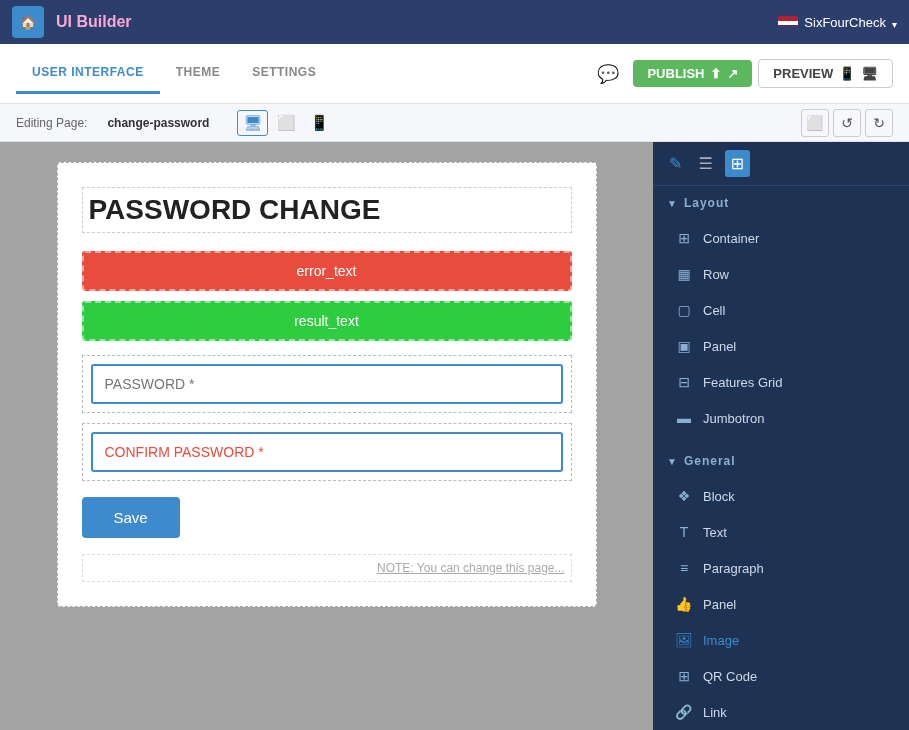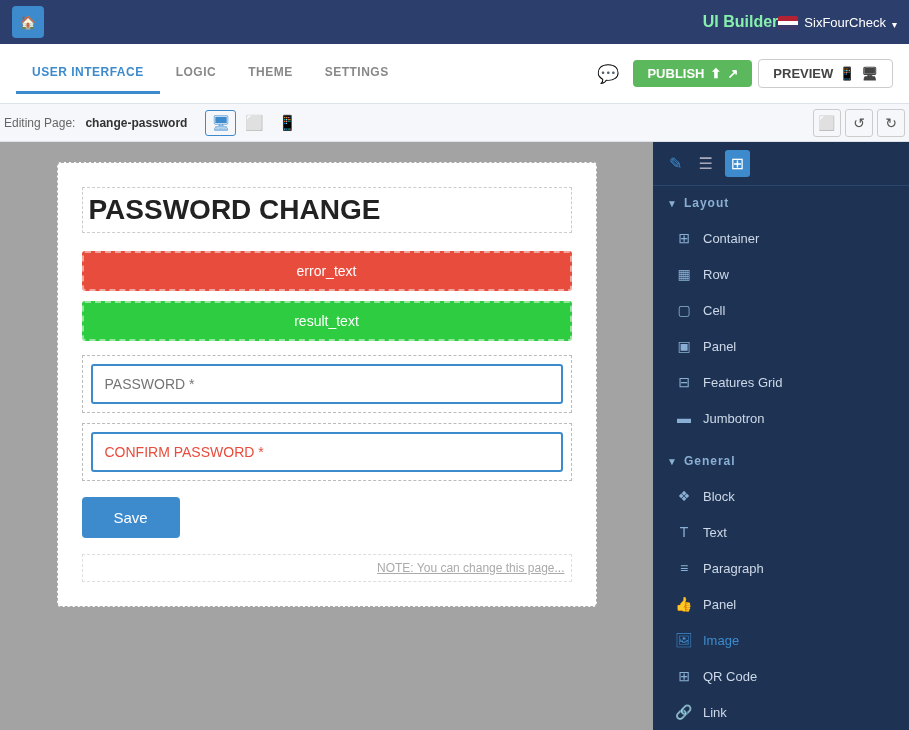--- a/index.html
+++ b/index.html
@@ -18,23 +18,22 @@
       background: #3d8bcd;
       border-radius: 4px;
       width: 32px; height: 32px;
       display: flex; align-items: center; justify-content: center;
       margin-right: 12px;
       cursor: pointer;
     }
     .topbar-title {
       font-size: 16px;
       font-weight: 600;
-      color: #86efac;
+      color: #f9a8d4;
       flex: 1;
-      text-align: right;
     }
     .topbar-right {
       display: flex;
       align-items: center;
       gap: 8px;
     }
     .flag-btn {
       display: flex; align-items: flex-end; gap: 6px;
       background: transparent; border: none; color: white;
       cursor: pointer; font-size: 13px;
@@ -105,23 +104,23 @@
       cursor: pointer;
       padding: 4px 8px;
     }
 
     
     .editbar {
       display: flex;
       align-items: center;
       background: #f5f7fa;
       border-bottom: 1px solid #dde2e8;
-      padding: 0 4px;
+      padding: 0 16px;
       height: 38px;
-      gap: 10px;
+      gap: 20px;
     }
     .editbar-label {
       font-size: 12px;
       color: #666;
     }
     .editbar-page {
       font-size: 12px;
       font-weight: 700;
       color: #333;
     }
@@ -320,21 +319,20 @@
     <button class="flag-btn" data-name="user-menu-button">
       <span class="flag-icon" data-name="flag-icon"></span>
       <span data-name="user-name">SixFourCheck</span>
       <span class="dropdown-arrow" data-name="user-menu-arrow">▾</span>
     </button>
   </div>
 </div>
 
 <div class="navtabs" data-name="nav-tabs">
   <div class="navtab active" data-name="tab-user-interface">USER INTERFACE</div>
-  <div class="navtab" data-name="tab-logic">LOGIC</div>
   <div class="navtab" data-name="tab-theme">THEME</div>
   <div class="navtab" data-name="tab-settings">SETTINGS</div>
   <div class="navtab-actions" data-name="nav-actions">
     <button class="chat-icon-btn" data-name="chat-button">💬</button>
     <button class="btn-publish" data-name="publish-button">
       <span data-name="publish-label">PUBLISH</span>
       <span data-name="publish-upload-icon">⬆</span>
       <span data-name="publish-external-icon">↗</span>
     </button>
     <button class="btn-preview" data-name="preview-button">

